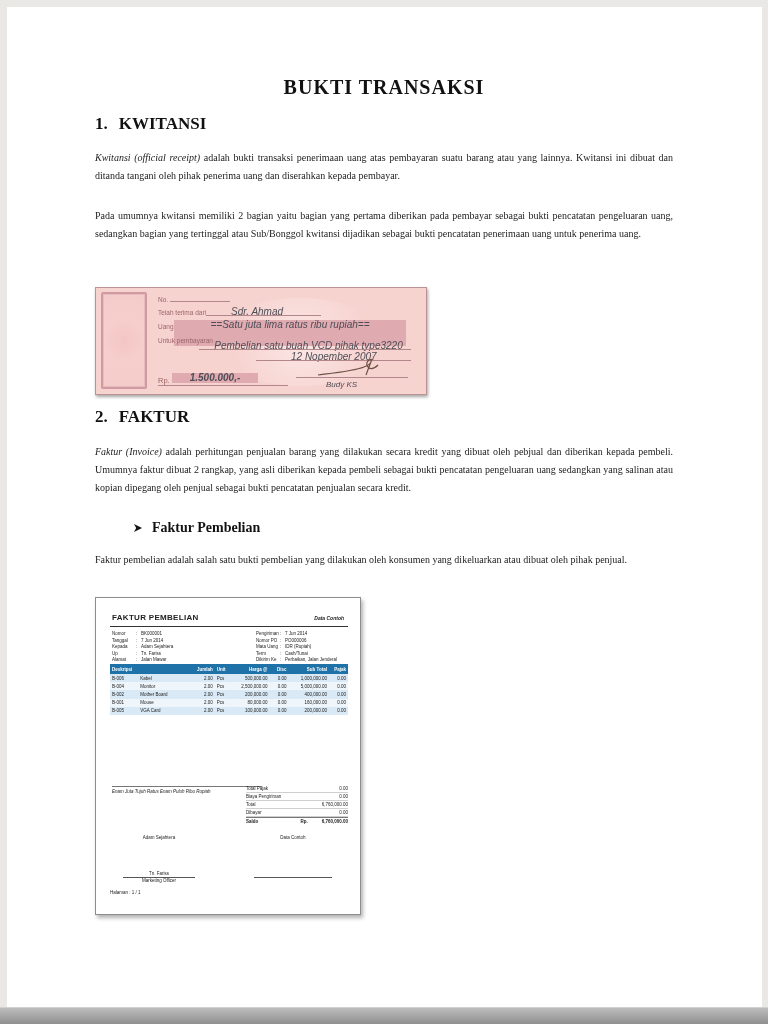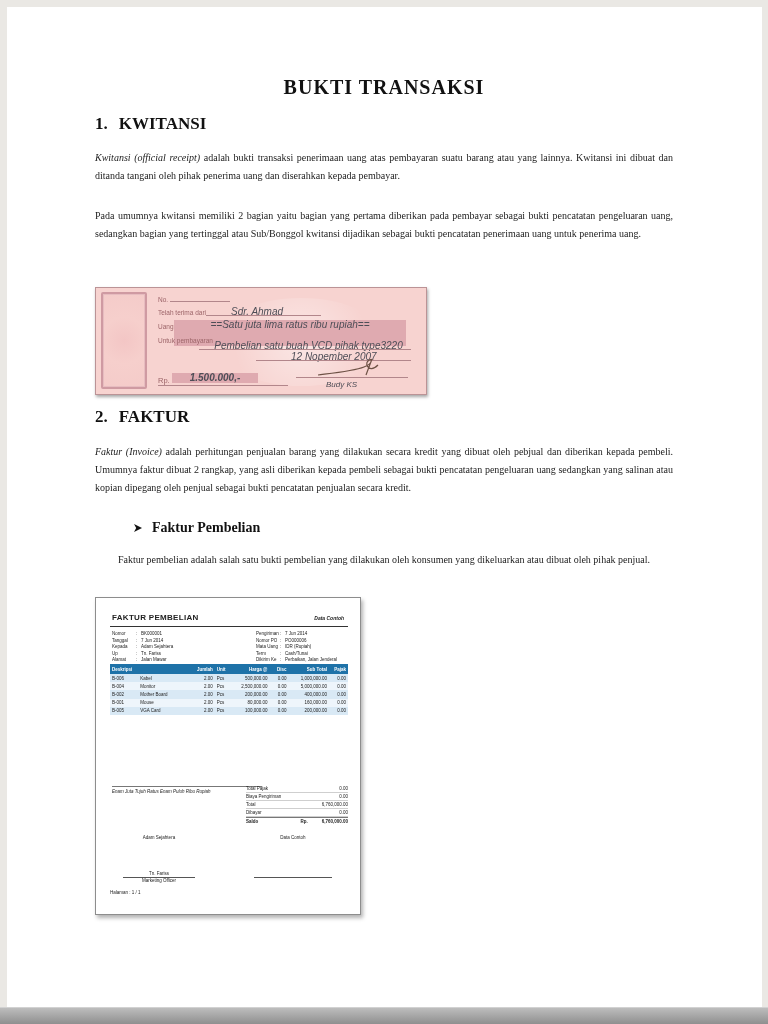--- a/index.html
+++ b/index.html
@@ -14,21 +14,21 @@
   .frame-bottom { left:0; top:1007px; width:768px; height:17px;
                   background:linear-gradient(#bdbdbd,#8f8f8f); border-top:1px solid #d2d2d2; }
 
   
   .doc-title { left:0; top:76px; width:768px; text-align:center; font-size:20px;
                font-weight:bold; letter-spacing:1px; color:#111; }
   .sec-head  { left:95px; font-size:17px; font-weight:bold; color:#111; }
   .sec-head .no { display:inline-block; margin-right:11px; }
   .para { left:95px; width:578px; font-size:10px; line-height:18px;
           text-align:justify; color:#1c1c1c; }
-  .para.left { text-align:center; }
+  .para.left { text-align:left; }
   .lead-italic { font-style:italic; }
   .bullet-line { left:133px; display:flex; align-items:center; gap:9px; }
   .bullet-text { font-size:14px; font-weight:bold; color:#111; }
 
   
   .receipt { left:95px; top:287px; width:332px; height:108px;
              background:#f7d3d0; border:1px solid #bb9396;
              box-shadow:1px 2px 3px rgba(0,0,0,0.35);
              font-family:"Liberation Sans", sans-serif; }
   .receipt .stub { left:5px; top:4px; width:46px; height:97px;

